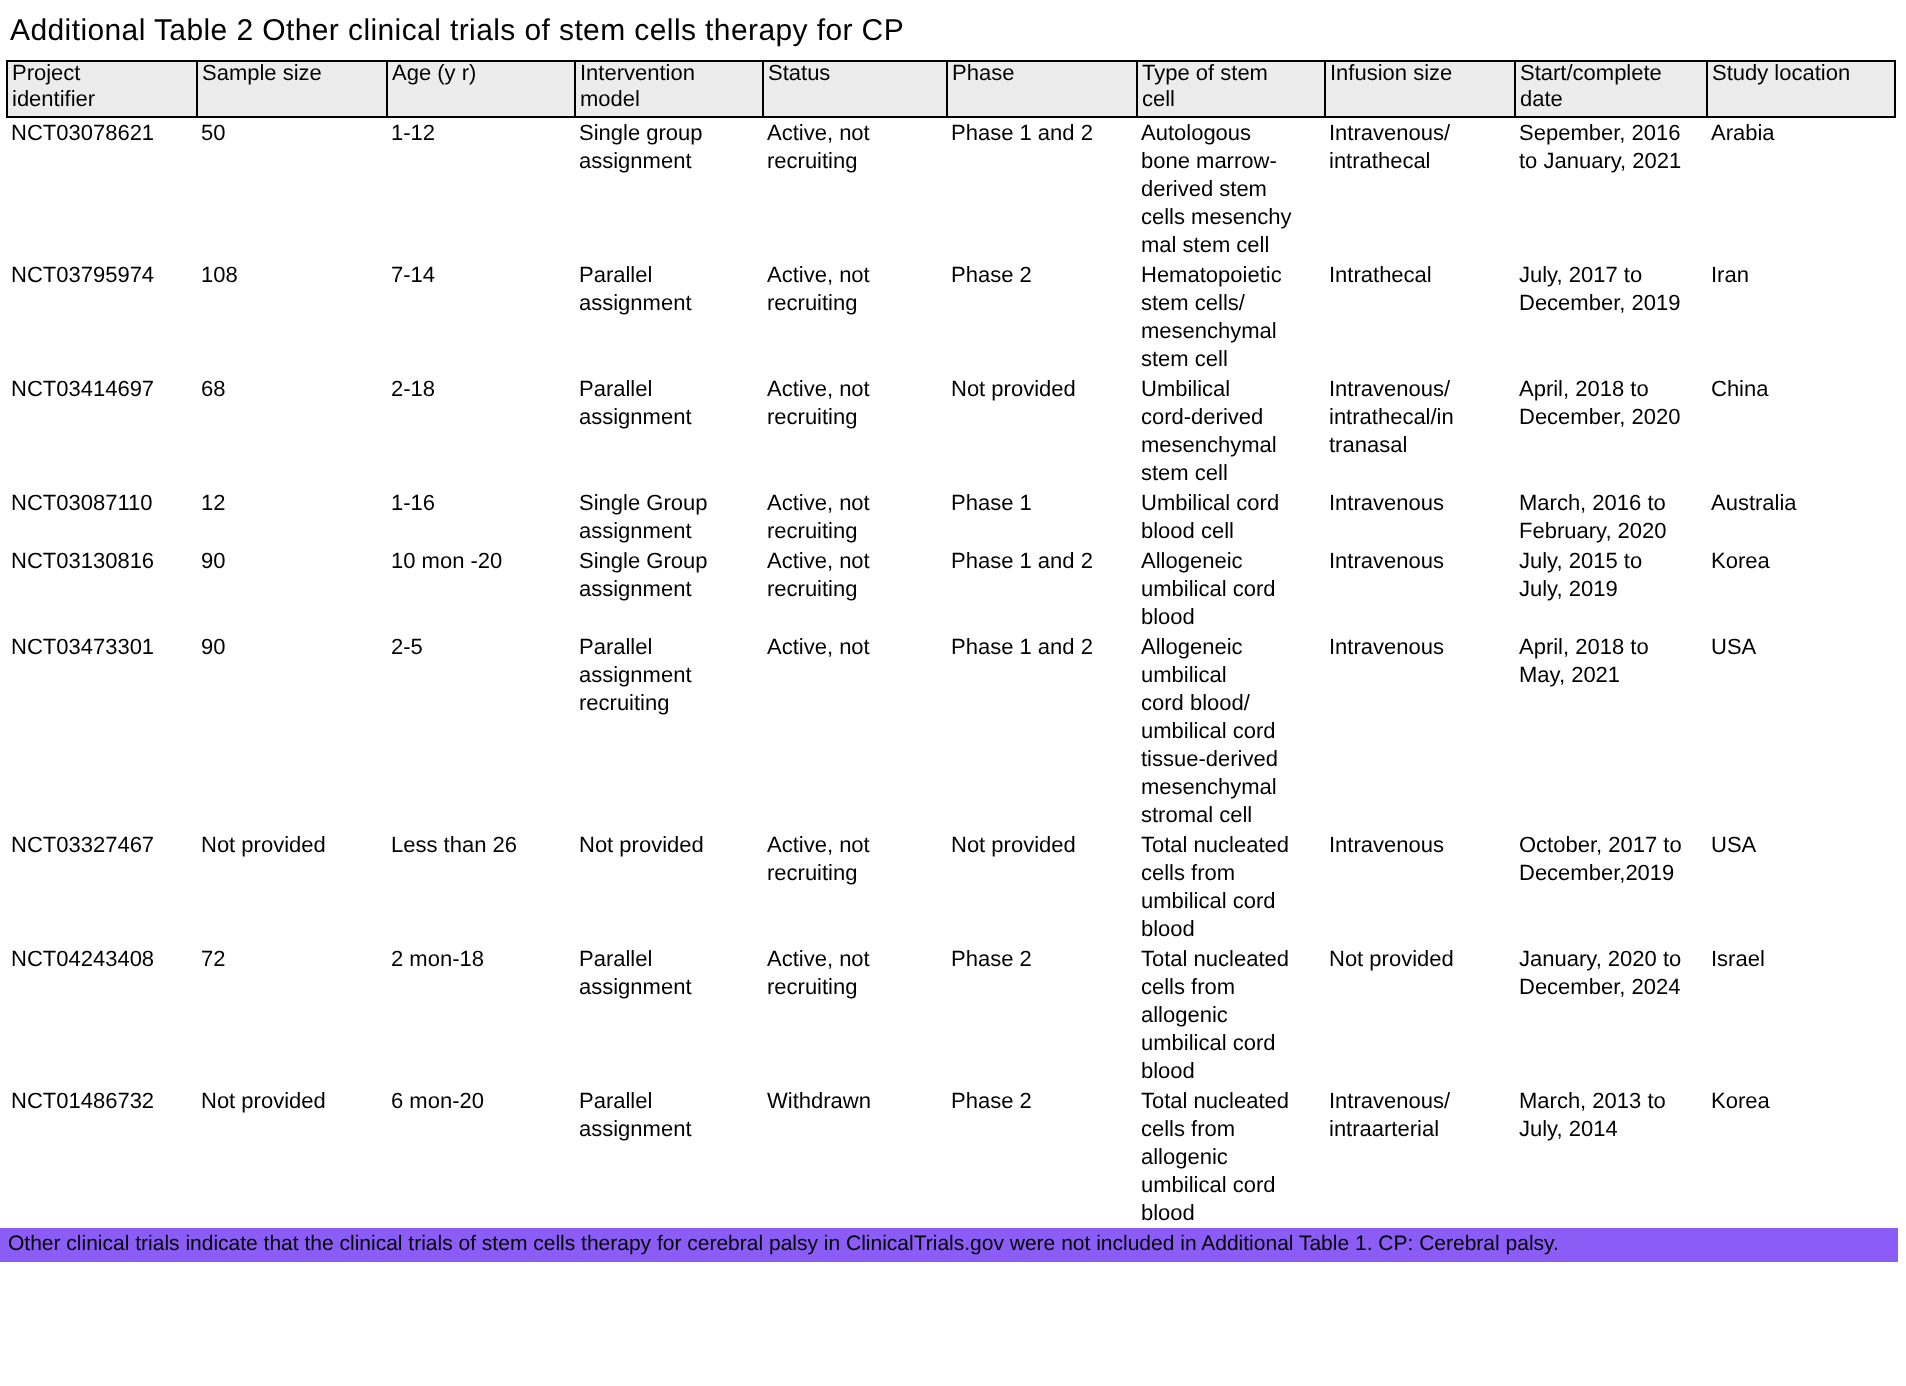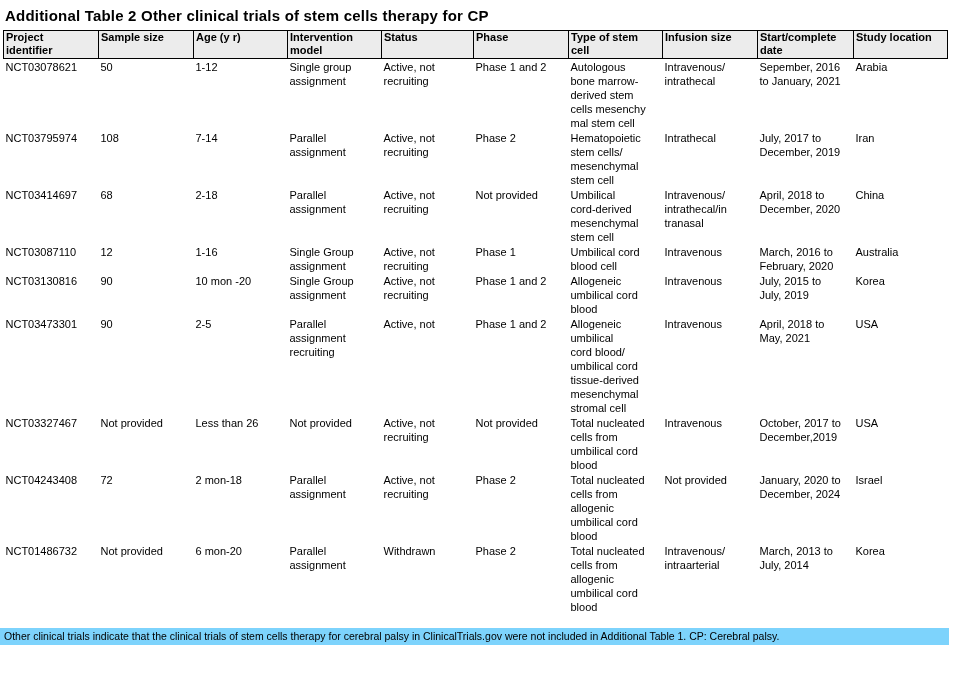--- a/index.html
+++ b/index.html
@@ -9,56 +9,56 @@
   }
   body {
     width: 953px;
     height: 693px;
     font-family: "Liberation Sans", sans-serif;
     color: #000000;
     overflow: hidden;
   }
   .title {
     font-size: 15px;
-    font-weight: bold;
+    font-weight: normal;
     margin: 7px 0 6px 5px;
     letter-spacing: 0.2px;
   }
   table.trials {
     border-collapse: collapse;
     table-layout: fixed;
     width: 944px;
     margin-left: 3px;
     font-size: 11px;
     line-height: 14px;
   }
   table.trials th {
     border: 1px solid #000000;
     background: #ececec;
     font-size: 11px;
-    font-weight: bold;
+    font-weight: normal;
     text-align: left;
     vertical-align: top;
     padding: 0 2px 1px 2px;
     white-space: pre-line;
     line-height: 13px;
   }
   table.trials td {
     border: none;
     vertical-align: top;
     text-align: left;
     padding: 1px 3px 0 2px;
     white-space: pre-line;
   }
   .footnote {
-    background: #7dd3fc;
+    background: #8b5cf6;
     font-size: 10.5px;
     line-height: 13px;
     padding: 2px 4px;
-    margin-top: 14px;
+    margin-top: 0;
     width: 941px;
   }
 </style>
 </head>
 <body>
 
 <div class="title">Additional Table 2 Other clinical trials of stem cells therapy for CP</div>
 
 <table class="trials">
   <colgroup>

